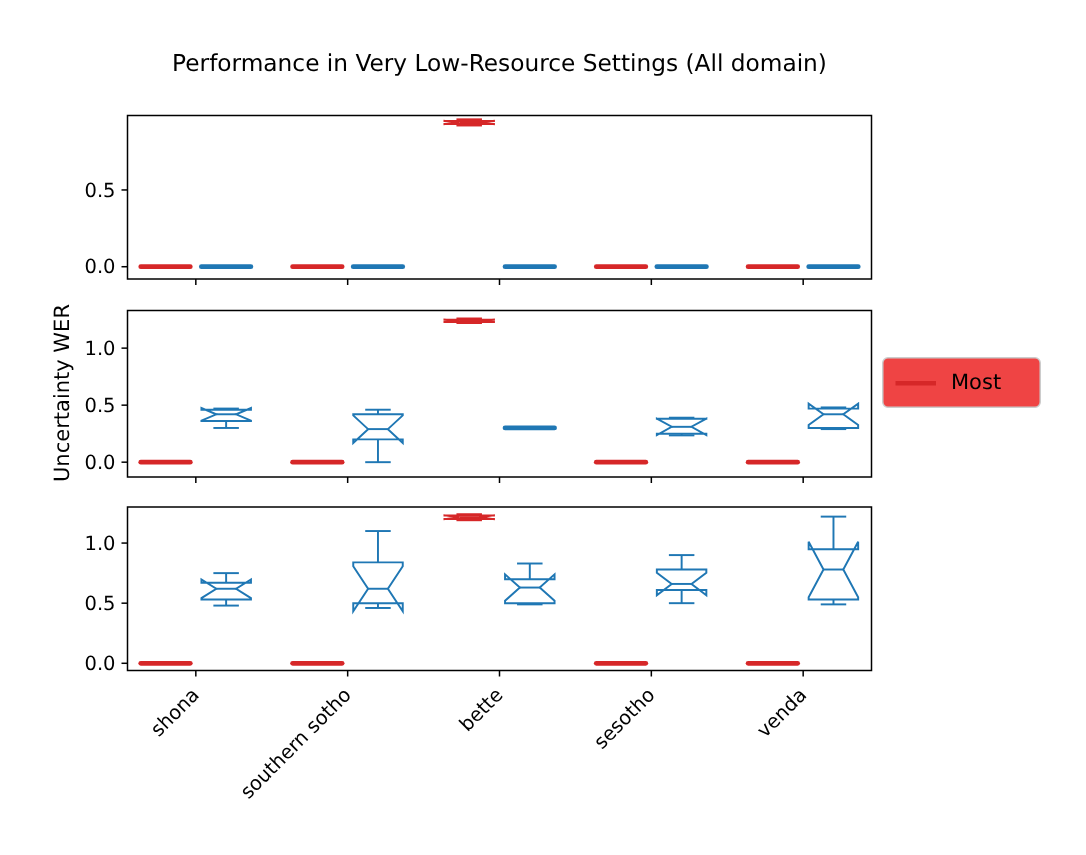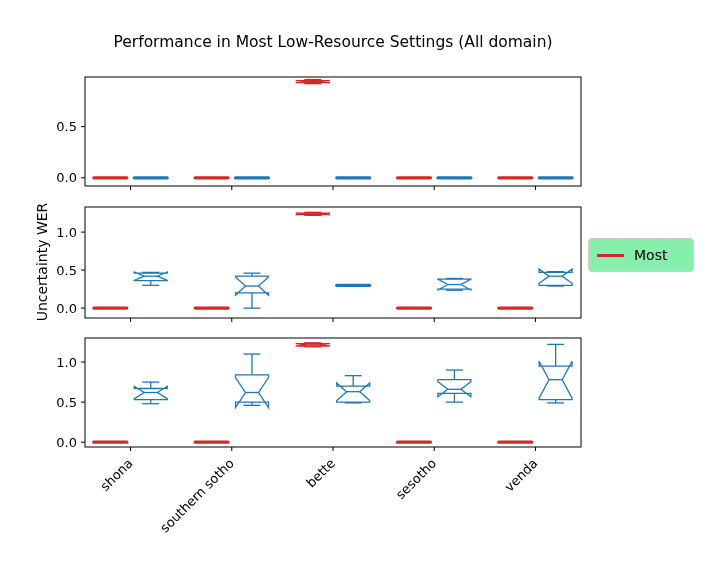--- a/index.html
+++ b/index.html
@@ -2,21 +2,21 @@
 <html><head>
 <meta charset="utf-8">
 <style>
   html,body{margin:0;padding:0;}
   body{width:724px;height:570px;background:#ffffff;font-family:"DejaVu Sans",sans-serif;}
   #figure{position:relative;width:724px;height:570px;background:#ffffff;overflow:hidden;}
   #chart-title{position:absolute;left:85px;top:33px;width:496px;text-align:center;
     font-size:15.5px;color:#000000;white-space:nowrap;}
   #ylabel{position:absolute;left:42px;top:262px;transform:translate(-50%,-50%) rotate(-90deg);
     font-size:14px;color:#000000;white-space:nowrap;}
-  #legend{position:absolute;left:588px;top:238px;width:106px;background:#86efac;
+  #legend{position:absolute;left:588px;top:238px;width:106px;background:#ef4444;
     border:1px solid #cccccc;border-radius:4px;padding:6px 8px;box-sizing:border-box;}
   .legend-row{display:flex;align-items:center;height:20px;}
   .legend-swatch{display:inline-block;width:27px;height:3px;margin-right:10px;flex:0 0 auto;}
   .legend-label{font-size:14px;color:#000000;line-height:20px;}
   svg{position:absolute;left:0;top:0;}
 </style>
 </head>
 <body>
 
 <div id="figure">
@@ -144,21 +144,21 @@
       <line x1="547.1489795918368" x2="564.1489795918368" y1="344.4117647058824" y2="344.4117647058824" stroke="#1f77b4" stroke-width="1.3"></line>
       <line x1="547.1489795918368" x2="564.1489795918368" y1="402.91911764705884" y2="402.91911764705884" stroke="#1f77b4" stroke-width="1.3"></line>
       <polygon points="539.1,399.7 572.1,399.7 572.1,398.2 562.2,379.7 572.1,361.2 572.1,366.1 539.1,366.1 539.1,361.2 549.0,379.7 539.1,398.2" fill="none" stroke="#1f77b4" stroke-width="1.3"></polygon>
       <line x1="549.0489795918368" x2="562.2489795918368" y1="379.6764705882353" y2="379.6764705882353" stroke="#1f77b4" stroke-width="1.3"></line>
       <text x="133.55102040816325" y="464" text-anchor="end" font-size="13" fill="#000000" transform="rotate(-45 133.55102040816325 464)">shona</text>
       <text x="234.77551020408163" y="464" text-anchor="end" font-size="13" fill="#000000" transform="rotate(-45 234.77551020408163 464)">southern sotho</text>
       <text x="336" y="464" text-anchor="end" font-size="13" fill="#000000" transform="rotate(-45 336 464)">bette</text>
       <text x="437.2244897959184" y="464" text-anchor="end" font-size="13" fill="#000000" transform="rotate(-45 437.2244897959184 464)">sesotho</text>
       <text x="538.4489795918367" y="464" text-anchor="end" font-size="13" fill="#000000" transform="rotate(-45 538.4489795918367 464)">venda</text>
     </svg>
-  <div id="chart-title">Performance in Most Low-Resource Settings (All domain)</div>
+  <div id="chart-title">Performance in Very Low-Resource Settings (All domain)</div>
   <div id="ylabel">Uncertainty WER</div>
   <div id="legend">
     <div class="legend-row">
       <span class="legend-swatch" style="background: rgb(214, 39, 40);"></span>
       <span class="legend-label">Most</span>
     </div>
   </div>
 </div>
 
 </body></html>

